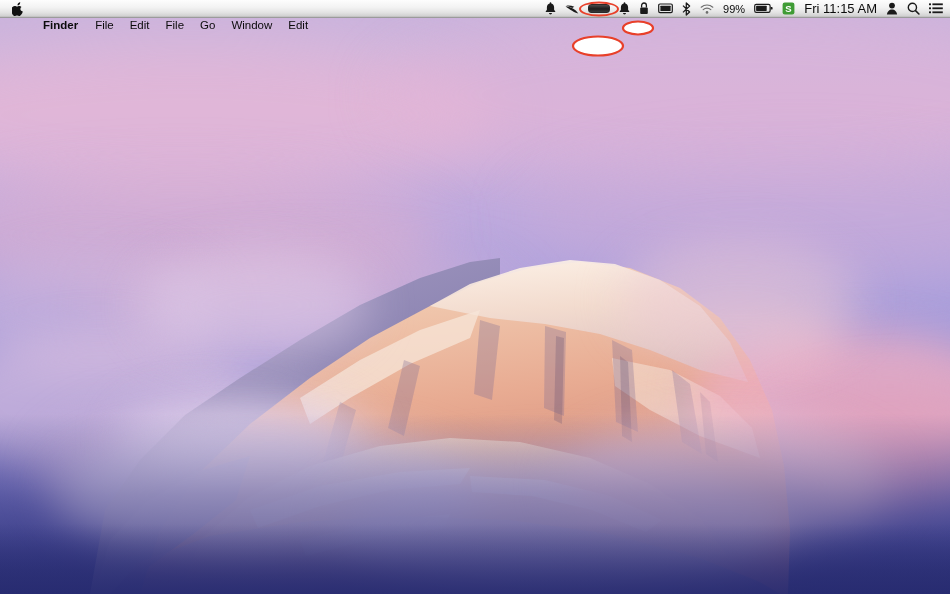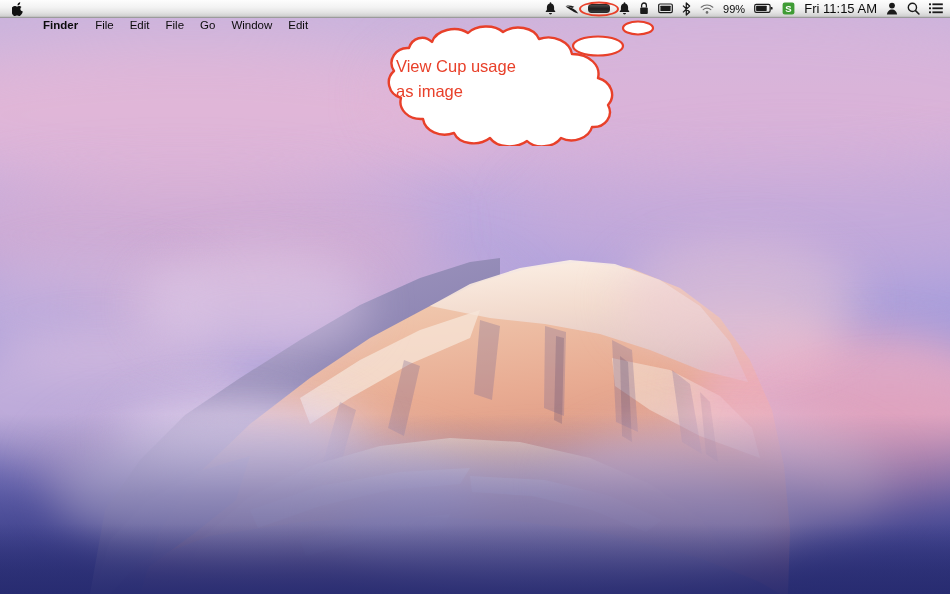--- a/index.html
+++ b/index.html
@@ -359,43 +359,20 @@
               <rect x="3.4" y="4.4" width="10.4" height="1.8"></rect>
             <rect x="0" y="8.4" width="2" height="1.8"></rect>
               <rect x="3.4" y="8.4" width="10.4" height="1.8"></rect>
           </g>
         </svg>
       </div>
 
     </div>
   </div>
 
-  <div id="thought-bubble">
-    <svg viewBox="0 0 268 122" aria-hidden="true">
-      <path fill="#ffffff" stroke="#e8402a" stroke-width="2.4" stroke-linejoin="round" d="M74,18
-               C78,6 98,1 110,9
-               C118,1 136,0 145,8
-               C157,0 176,3 181,15
-               C196,10 212,18 214,30
-               C232,30 243,42 240,54
-               C254,58 258,72 250,81
-               C256,92 247,104 234,103
-               C231,114 215,120 203,114
-               C196,124 177,125 169,117
-               C158,125 139,124 132,114
-               C120,123 101,120 96,109
-               C82,114 67,107 65,95
-               C50,96 40,85 43,74
-               C30,70 27,55 36,47
-               C29,36 38,23 51,24
-               C54,14 66,10 74,18 Z"></path>
-    </svg>
-    <div id="bubble-text">View Cup usage
-as image</div>
-  </div>
 
   <div id="trail-bubbles">
     <svg viewBox="0 0 90 44" aria-hidden="true">
       <ellipse cx="32" cy="28" rx="25" ry="9.5" fill="#ffffff" stroke="#e8402a" stroke-width="2.2"></ellipse>
       <ellipse cx="72" cy="10" rx="15" ry="6.5" fill="#ffffff" stroke="#e8402a" stroke-width="2.2"></ellipse>
     </svg>
   </div>
 
 </div>
 

